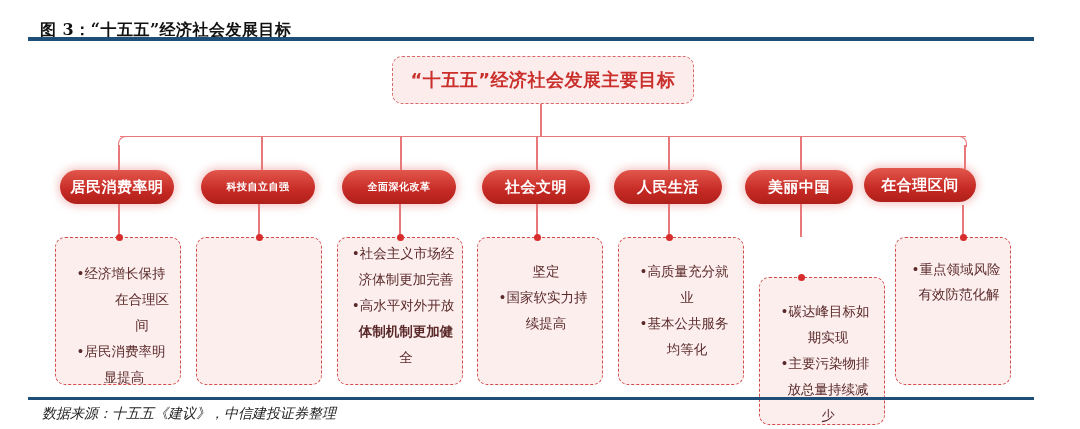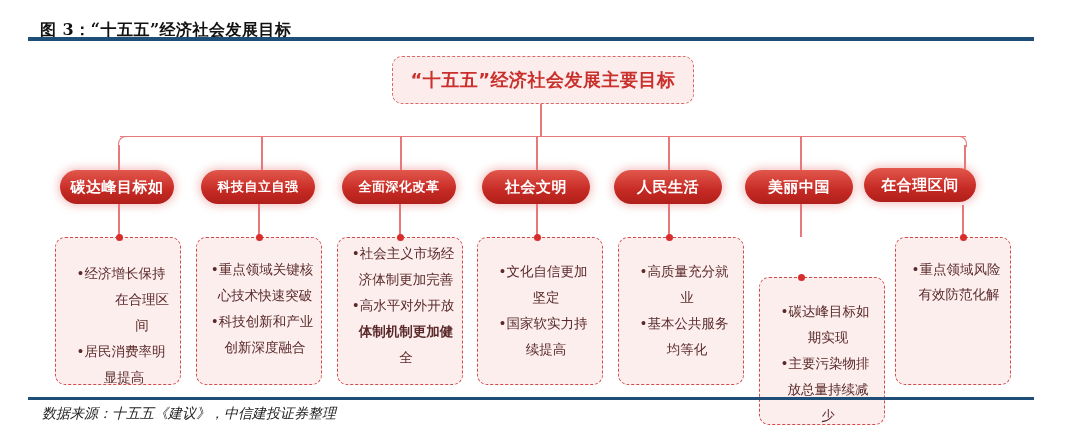--- a/index.html
+++ b/index.html
@@ -24,21 +24,21 @@
   .corner-l { position: absolute; left: 118px; top: 136px; width: 10px; height: 10px;
               border-left: 1.5px solid #e8787a; border-top: 1.5px solid #e8787a; border-top-left-radius: 8px; }
   .corner-r { position: absolute; left: 956px; top: 136px; width: 10px; height: 10px;
               border-right: 1.5px solid #e8787a; border-top: 1.5px solid #e8787a; border-top-right-radius: 8px; }
 
   .pill { position: absolute; top: 170px; height: 34px; border-radius: 17px;
           background: linear-gradient(180deg, #e2574c 0%, #c62a24 60%, #b01f1a 100%);
           box-shadow: 0 0 8px 2px rgba(230, 120, 120, 0.45);
           display: flex; align-items: center; justify-content: center; box-sizing: border-box; z-index: 2; }
   .pill span { color: #fff; font-weight: bold; font-size: 15px; letter-spacing: 0.5px; white-space: nowrap; }
-  .pill.sm span { font-size: 13px; }
+  .pill.sm span { font-size: 10px; }
 
   .card { position: absolute; top: 237px; height: 148px; width: 126px; box-sizing: border-box;
           border: 1.5px dashed #d24a4a; border-radius: 10px; background: #fdeeee; padding: 14px 6px 0 12px; }
   .card .dot { position: absolute; top: -4px; width: 7px; height: 7px; border-radius: 50%; background: #d72d2d; }
   .card .txt { font-size: 13.5px; line-height: 26px; color: #5a2a2a; }
   .card .item { display: block; text-align: center; }
 </style>
 </head>
 <body>
 
@@ -56,21 +56,21 @@
 
 <div class="line" style="left:118px;top:145px;width:1.5px;height:26px;"></div>
 <div class="line" style="left:261px;top:136px;width:1.5px;height:35px;"></div>
 <div class="line" style="left:400px;top:136px;width:1.5px;height:35px;"></div>
 <div class="line" style="left:536px;top:136px;width:1.5px;height:35px;"></div>
 <div class="line" style="left:668px;top:136px;width:1.5px;height:35px;"></div>
 <div class="line" style="left:800px;top:136px;width:1.5px;height:35px;"></div>
 <div class="line" style="left:964px;top:145px;width:1.5px;height:24px;"></div>
 
 <div class="pill" style="left:60px;width:114px;">
-  <span>碳达峰目标如</span>
+  <span>居民消费率明</span>
   </div>
 <div class="pill sm" style="left:201px;width:114px;">
   <span>科技自立自强</span>
   </div>
 <div class="pill sm" style="left:342px;width:114px;">
   <span>全面深化改革</span>
   </div>
 <div class="pill" style="left:482px;width:108px;">
   <span>社会文明</span>
   </div>
@@ -97,43 +97,36 @@
   <div class="txt" style="padding-top:8px;">
     <span class="item">•经济增长保持</span>
     <span class="item" style="padding-left:6px;margin-left:36px;">在合理区间</span>
     <span class="item">•居民消费率明</span>
     <span class="item" style="padding-left:6px;">显提高</span>
   </div>
 </div>
 
 <div class="card" style="left:196px;">
   <div class="dot" style="left:59px;"></div>
-  <div class="txt" style="padding-top:4px;">
-    <span class="item">•重点领域关键核</span>
-    <span class="item" style="padding-left:6px;">心技术快速突破</span>
-    <span class="item">•科技创新和产业</span>
-    <span class="item" style="padding-left:6px;">创新深度融合</span>
-  </div>
 </div>
 
 <div class="card" style="left:337px;padding-top:0;">
   <div class="dot" style="left:59px;"></div>
   <div class="txt" style="padding-top:2px;">
     <span class="item">•社会主义市场经</span>
     <span class="item" style="padding-left:6px;">济体制更加完善</span>
     <span class="item">•高水平对外开放</span>
     <span class="item" style="padding-left:6px;font-weight:bold;">体制机制更加健</span>
     <span class="item" style="padding-left:6px;">全</span>
   </div>
 </div>
 
 <div class="card" style="left:477px;">
   <div class="dot" style="left:56px;"></div>
   <div class="txt" style="padding-top:6px;">
-    <span class="item">•文化自信更加</span>
     <span class="item" style="padding-left:6px;">坚定</span>
     <span class="item">•国家软实力持</span>
     <span class="item" style="padding-left:6px;">续提高</span>
   </div>
 </div>
 
 <div class="card" style="left:618px;">
   <div class="dot" style="left:47px;"></div>
   <div class="txt" style="padding-top:6px;">
     <span class="item">•高质量充分就</span>

